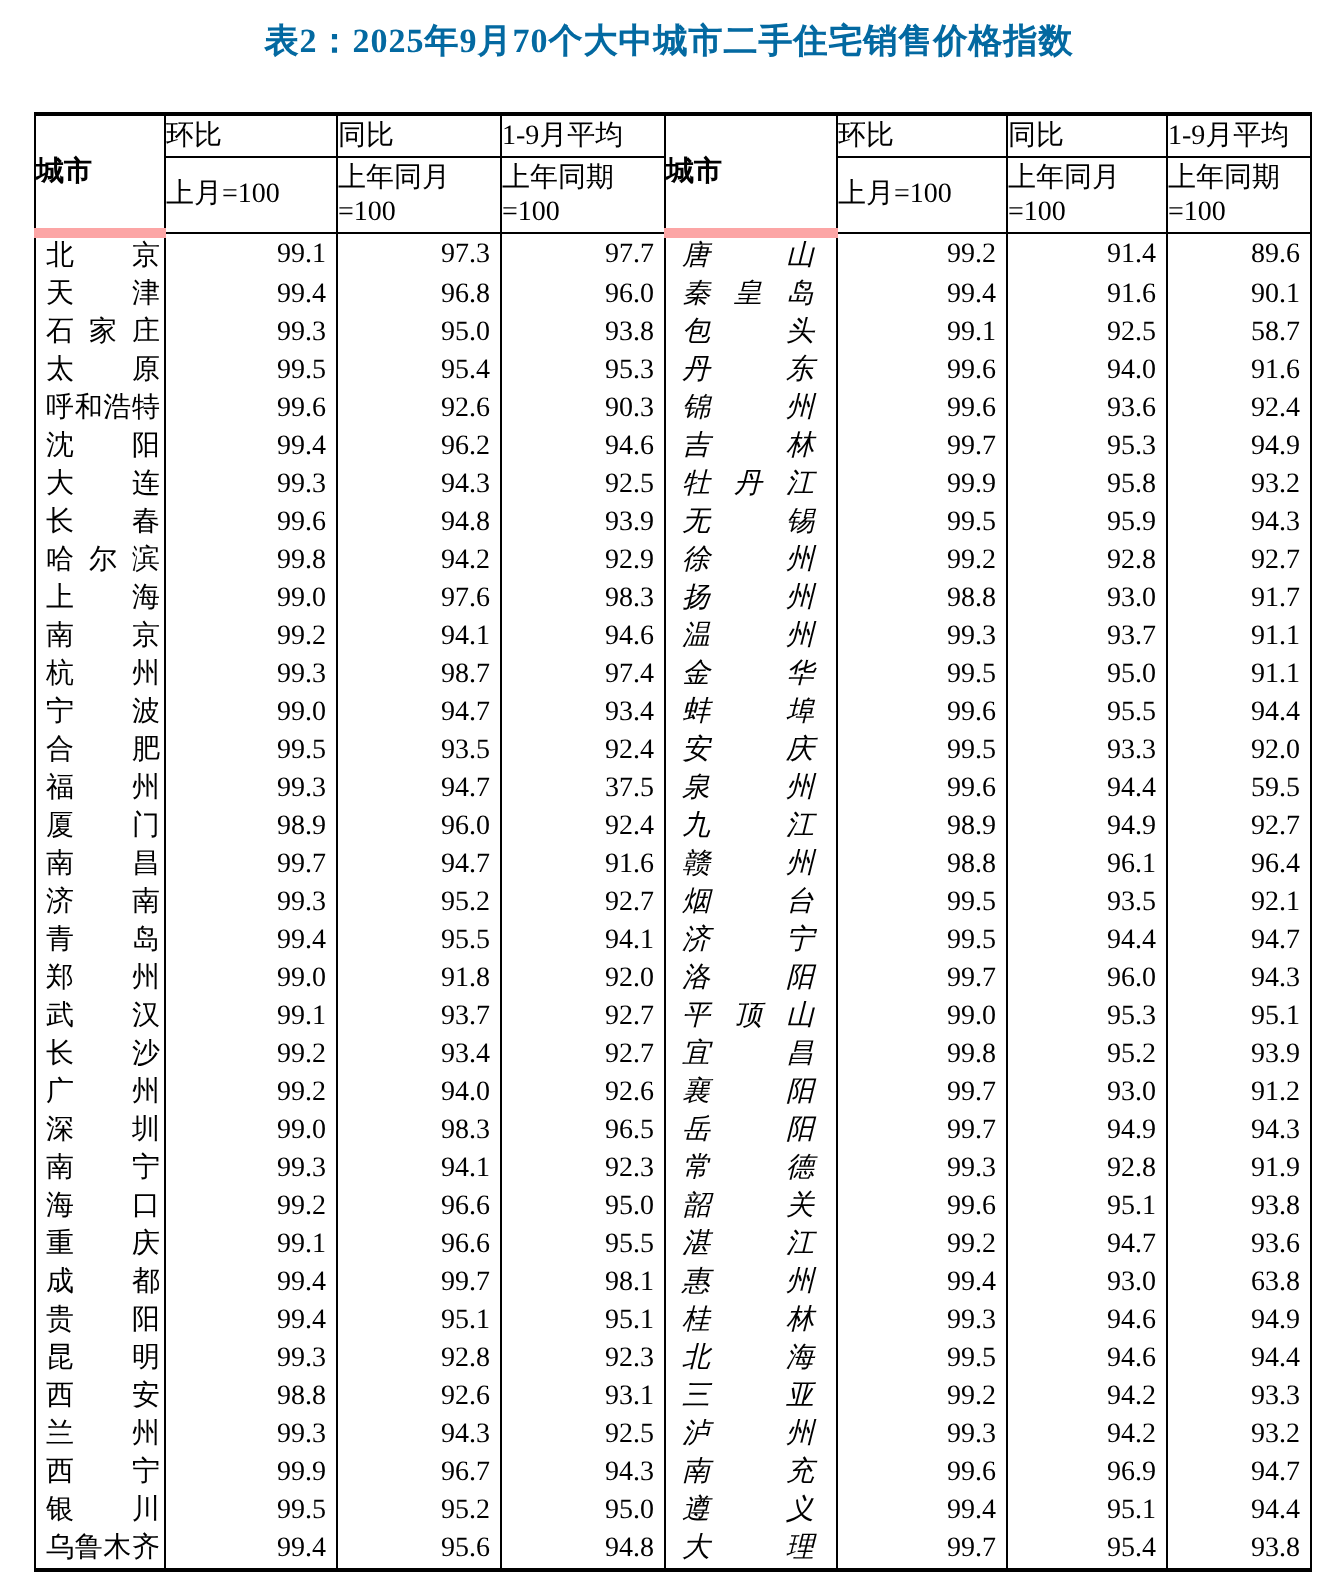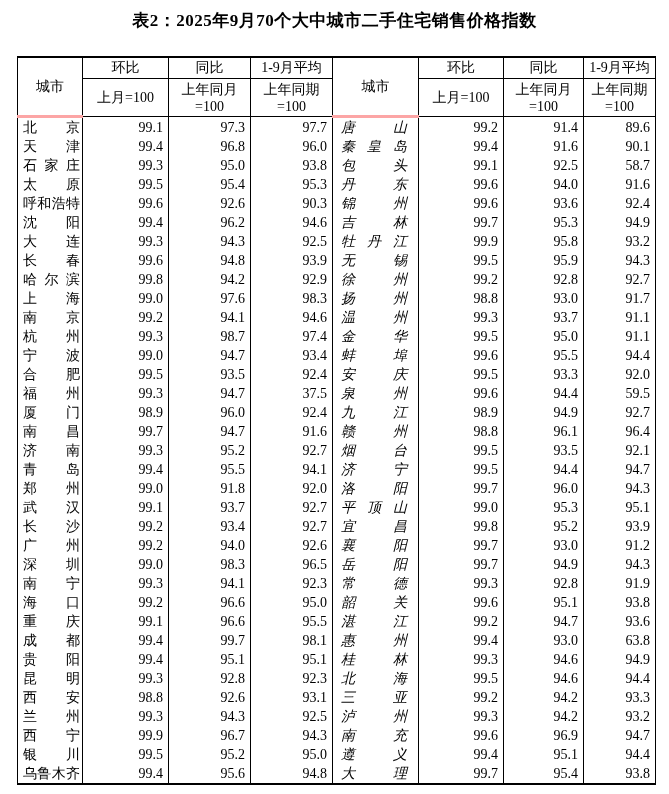--- a/index.html
+++ b/index.html
@@ -24,27 +24,27 @@
     width: 638px;
     border-top: 2px solid #000;
     border-bottom: 2px solid #000;
     border-left: 1px solid #000;
     border-right: 1px solid #000;
   }
   thead th {
     border: 1px solid #000;
     font-weight: normal;
     font-size: 14px;
-    text-align: center;
+    text-align: left;
     vertical-align: middle;
     padding: 0;
   }
   tr.h1 th { height: 20px; }
   tr.h2 th { height: 37px; line-height: 17px; white-space: pre-line; }
-  th.cityhead { border-bottom: 3px solid #fca5a5; }
+  th.cityhead { border-bottom: 5px solid #fca5a5; font-weight: bold; }
   tbody td {
     border-left: 1px solid #000;
     border-right: 1px solid #000;
     border-top: none;
     border-bottom: none;
     height: 19px;
     font-size: 14px;
     line-height: 19px;
     vertical-align: middle;
     padding: 0;
@@ -58,21 +58,21 @@
     text-align: justify;
     text-align-last: justify;
     white-space: nowrap;
   }
   td.c-city  .cname { width: 57px; }
   td.c-city2 .cname { width: 66px; font-style: italic; }
 </style>
 </head>
 <body>
 
-<div class="title" style="color: #000000;">表2：2025年9月70个大中城市二手住宅销售价格指数</div>
+<div class="title" style="color: #0369a1;">表2：2025年9月70个大中城市二手住宅销售价格指数</div>
 
 <table class="idx">
   <colgroup>
     <col style="width:65px">
       <col style="width:86px">
       <col style="width:82px">
       <col style="width:82px">
     <col style="width:86px">
       <col style="width:85px">
       <col style="width:80px">

